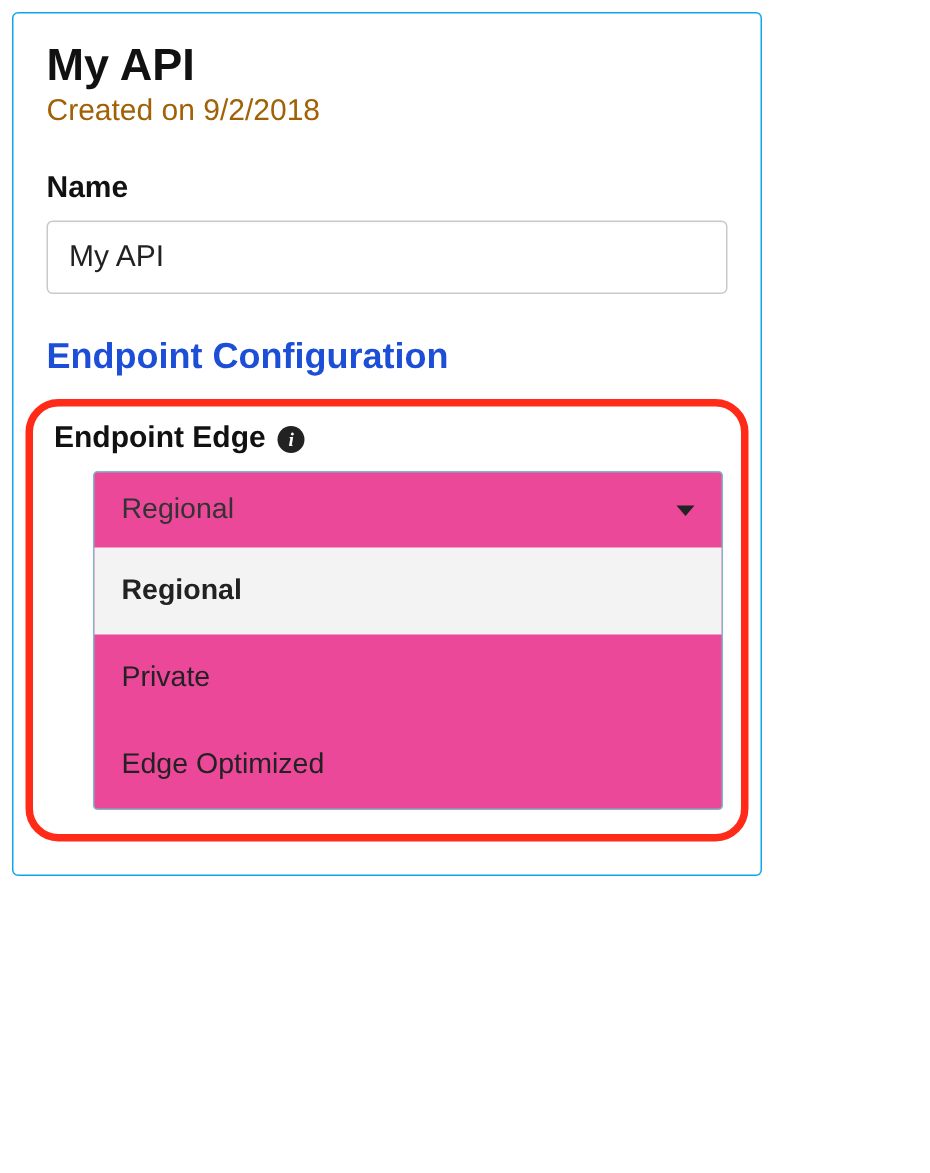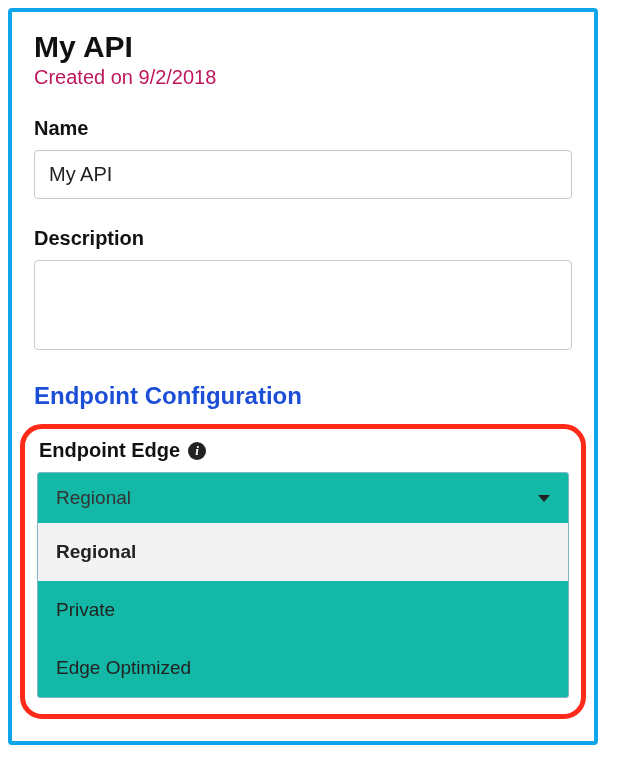--- a/index.html
+++ b/index.html
@@ -3,35 +3,35 @@
   <meta charset="utf-8">
   <style>
     * { box-sizing: border-box; margin: 0; padding: 0; }
     body {
       font-family: "Helvetica Neue", Helvetica, Arial, sans-serif;
       background: #fff;
       padding: 8px;
       width: 620px;
     }
     .panel {
-      border: 4px solid #0ea5e9;
+      border: 1px solid #0ea5e9;
       border-radius: 4px;
       padding: 18px 22px 22px 22px;
-      width: 590px;
+      width: 500px;
       position: relative;
     }
     .page-title {
       font-size: 30px;
       font-weight: 700;
       color: #111;
       margin-bottom: 2px;
     }
     .created {
       font-size: 20px;
-      color: #be185d;
+      color: #a16207;
       margin-bottom: 28px;
     }
     .field-label {
       font-size: 20px;
       font-weight: 700;
       color: #111;
       margin-bottom: 10px;
       display: flex;
       align-items: center;
       gap: 8px;
@@ -86,21 +86,22 @@
       padding: 10px 12px 16px 12px;
       margin-left: -14px;
       margin-right: -14px;
       margin-top: -4px;
     }
     .highlight-box .field-label { padding-left: 2px; }
     .select-wrap {
       position: relative;
       border: 1px solid #7fb7c9;
       border-radius: 3px;
-      background: #14b8a6;
+      background: #ec4899;
+      margin-left: 28px;
     }
     .select-display {
       padding: 14px 18px;
       font-size: 19px;
       color: #333;
       display: flex;
       justify-content: space-between;
       align-items: center;
       cursor: pointer;
     }
@@ -130,24 +131,20 @@
 <div class="panel">
 
   <h1 class="page-title">My API</h1>
   <div class="created">Created on 9/2/2018</div>
 
   <div class="field-group">
     <div class="field-label">Name</div>
     <input class="text-input" type="text" value="My API" style="">
   </div>
 
-  <div class="field-group">
-    <div class="field-label">Description</div>
-    <textarea class="textarea" style=""></textarea>
-  </div>
 
   <div class="section-title">Endpoint Configuration</div>
 
   <div class="highlight-box">
     <div class="field-label">
       <span>Endpoint Edge</span>
       <span class="info-icon">i</span>
     </div>
 
     <div class="select-wrap">

